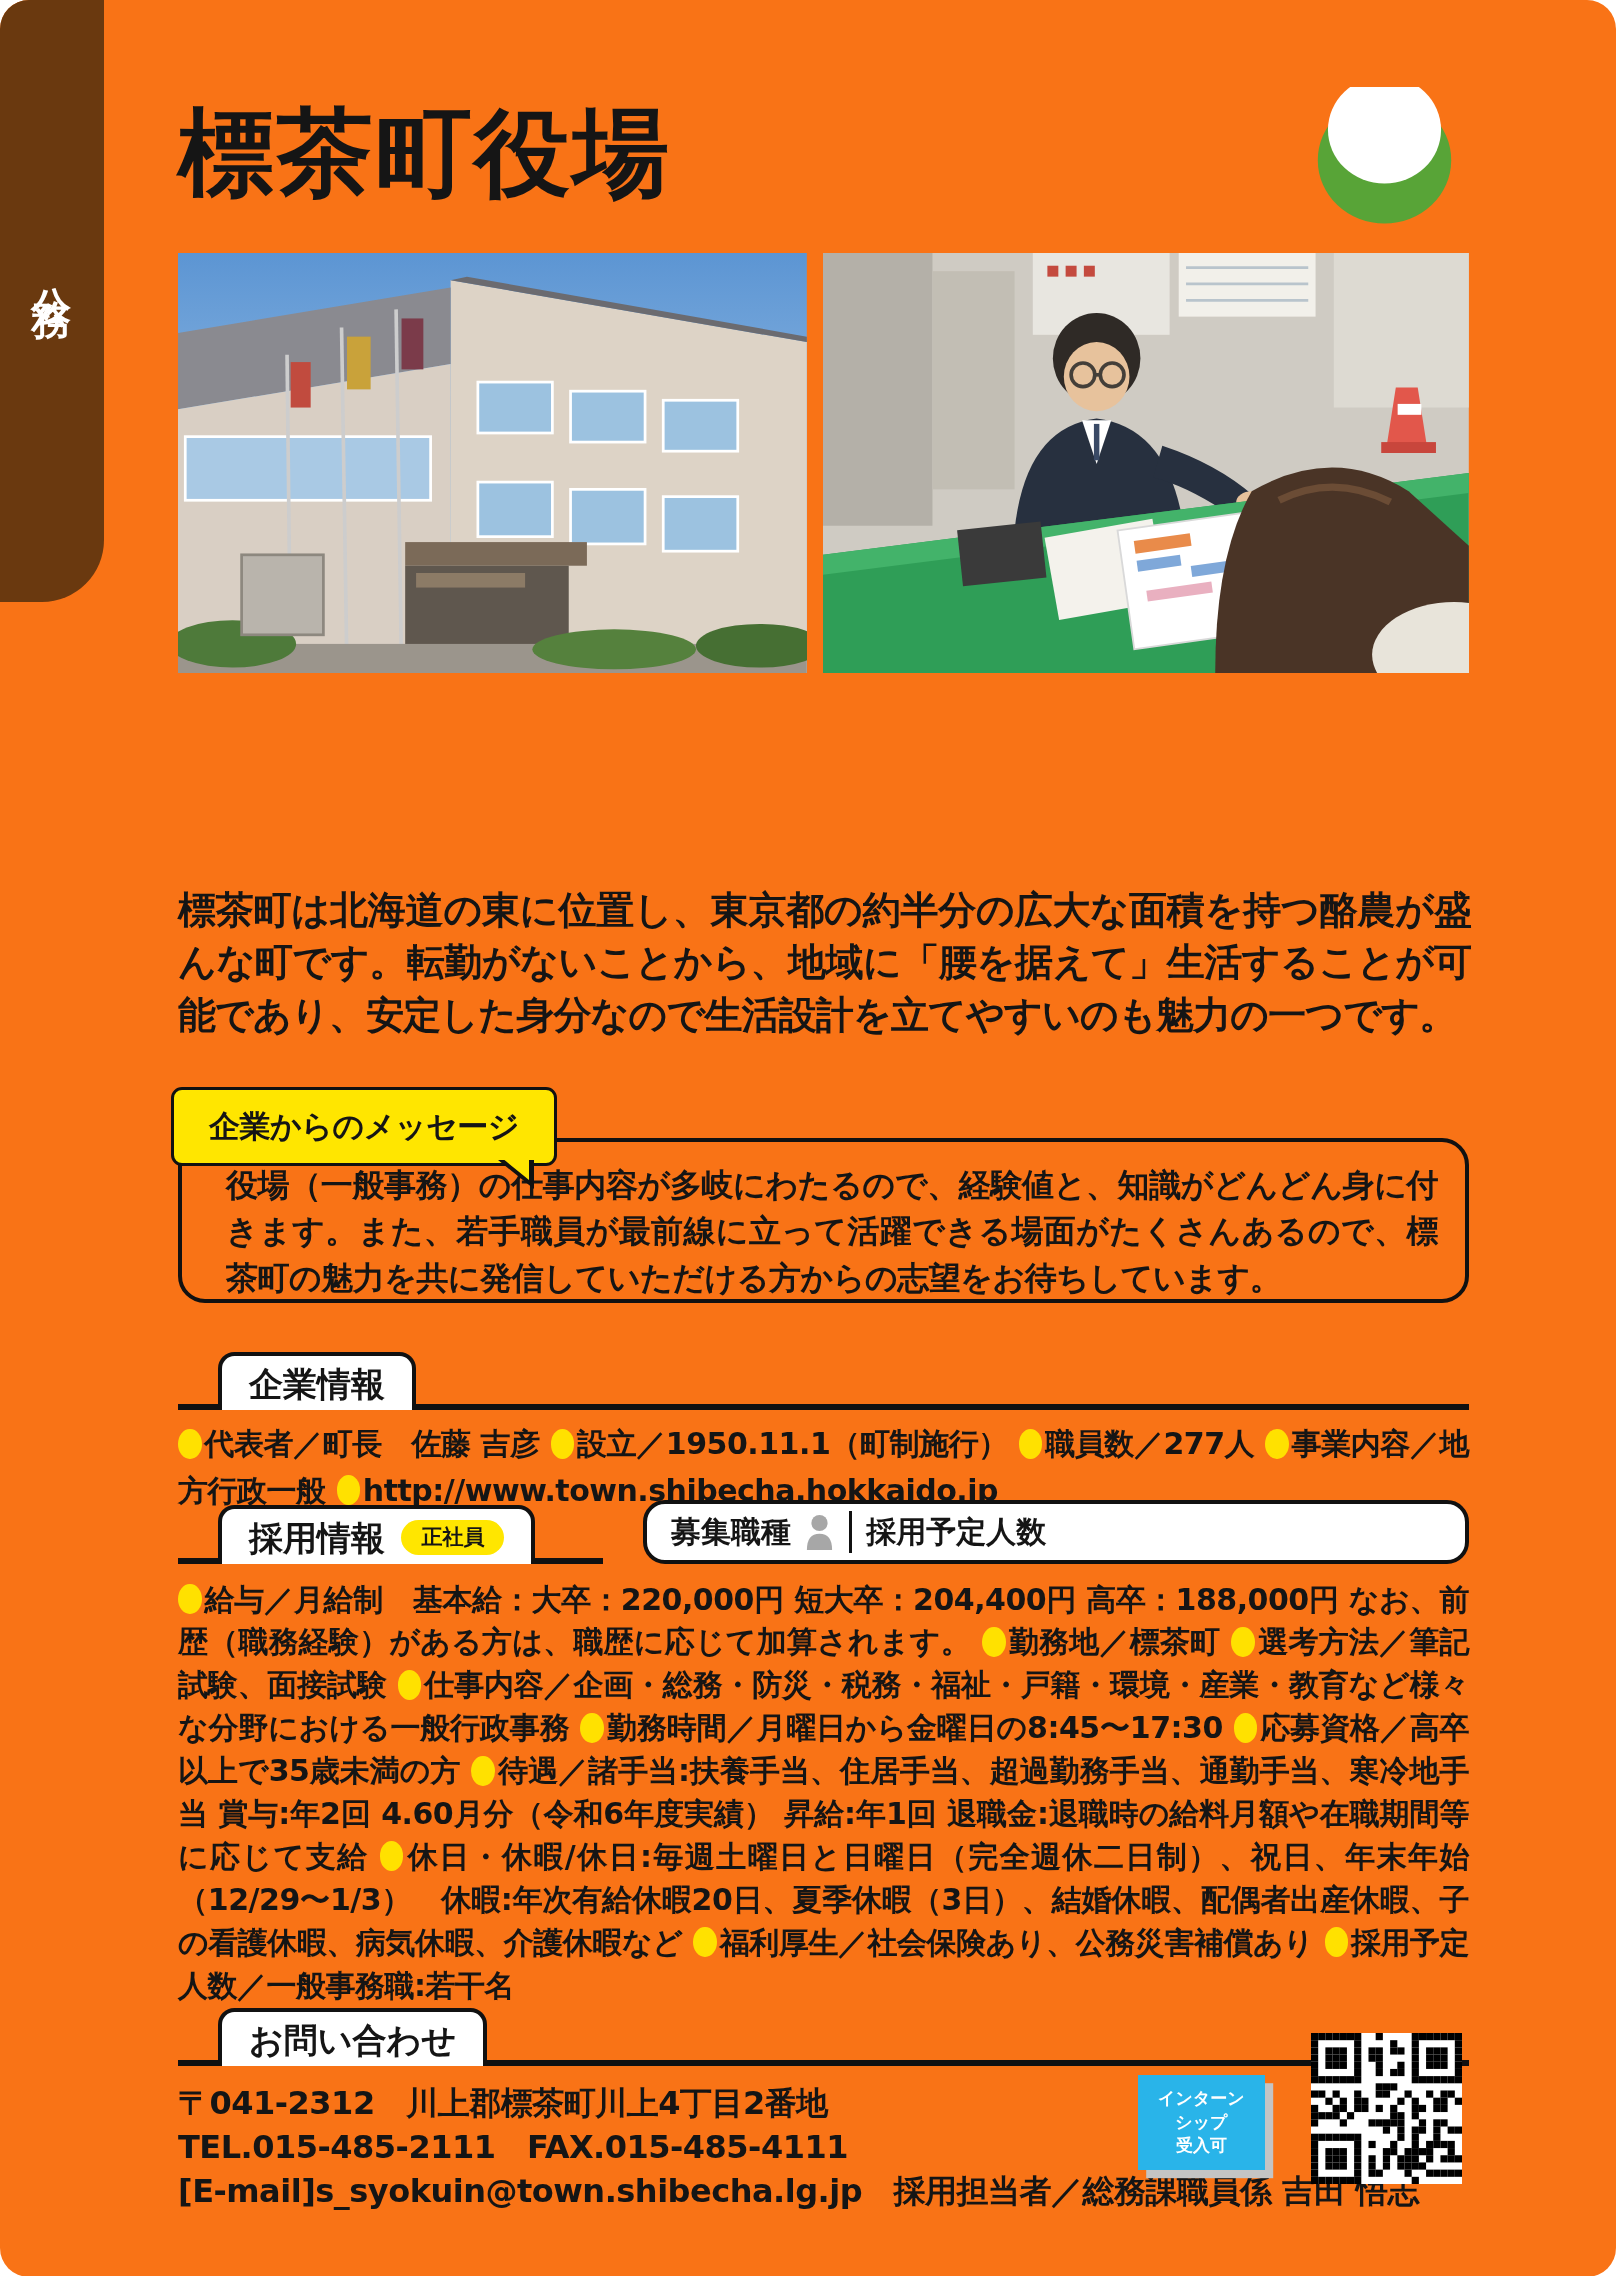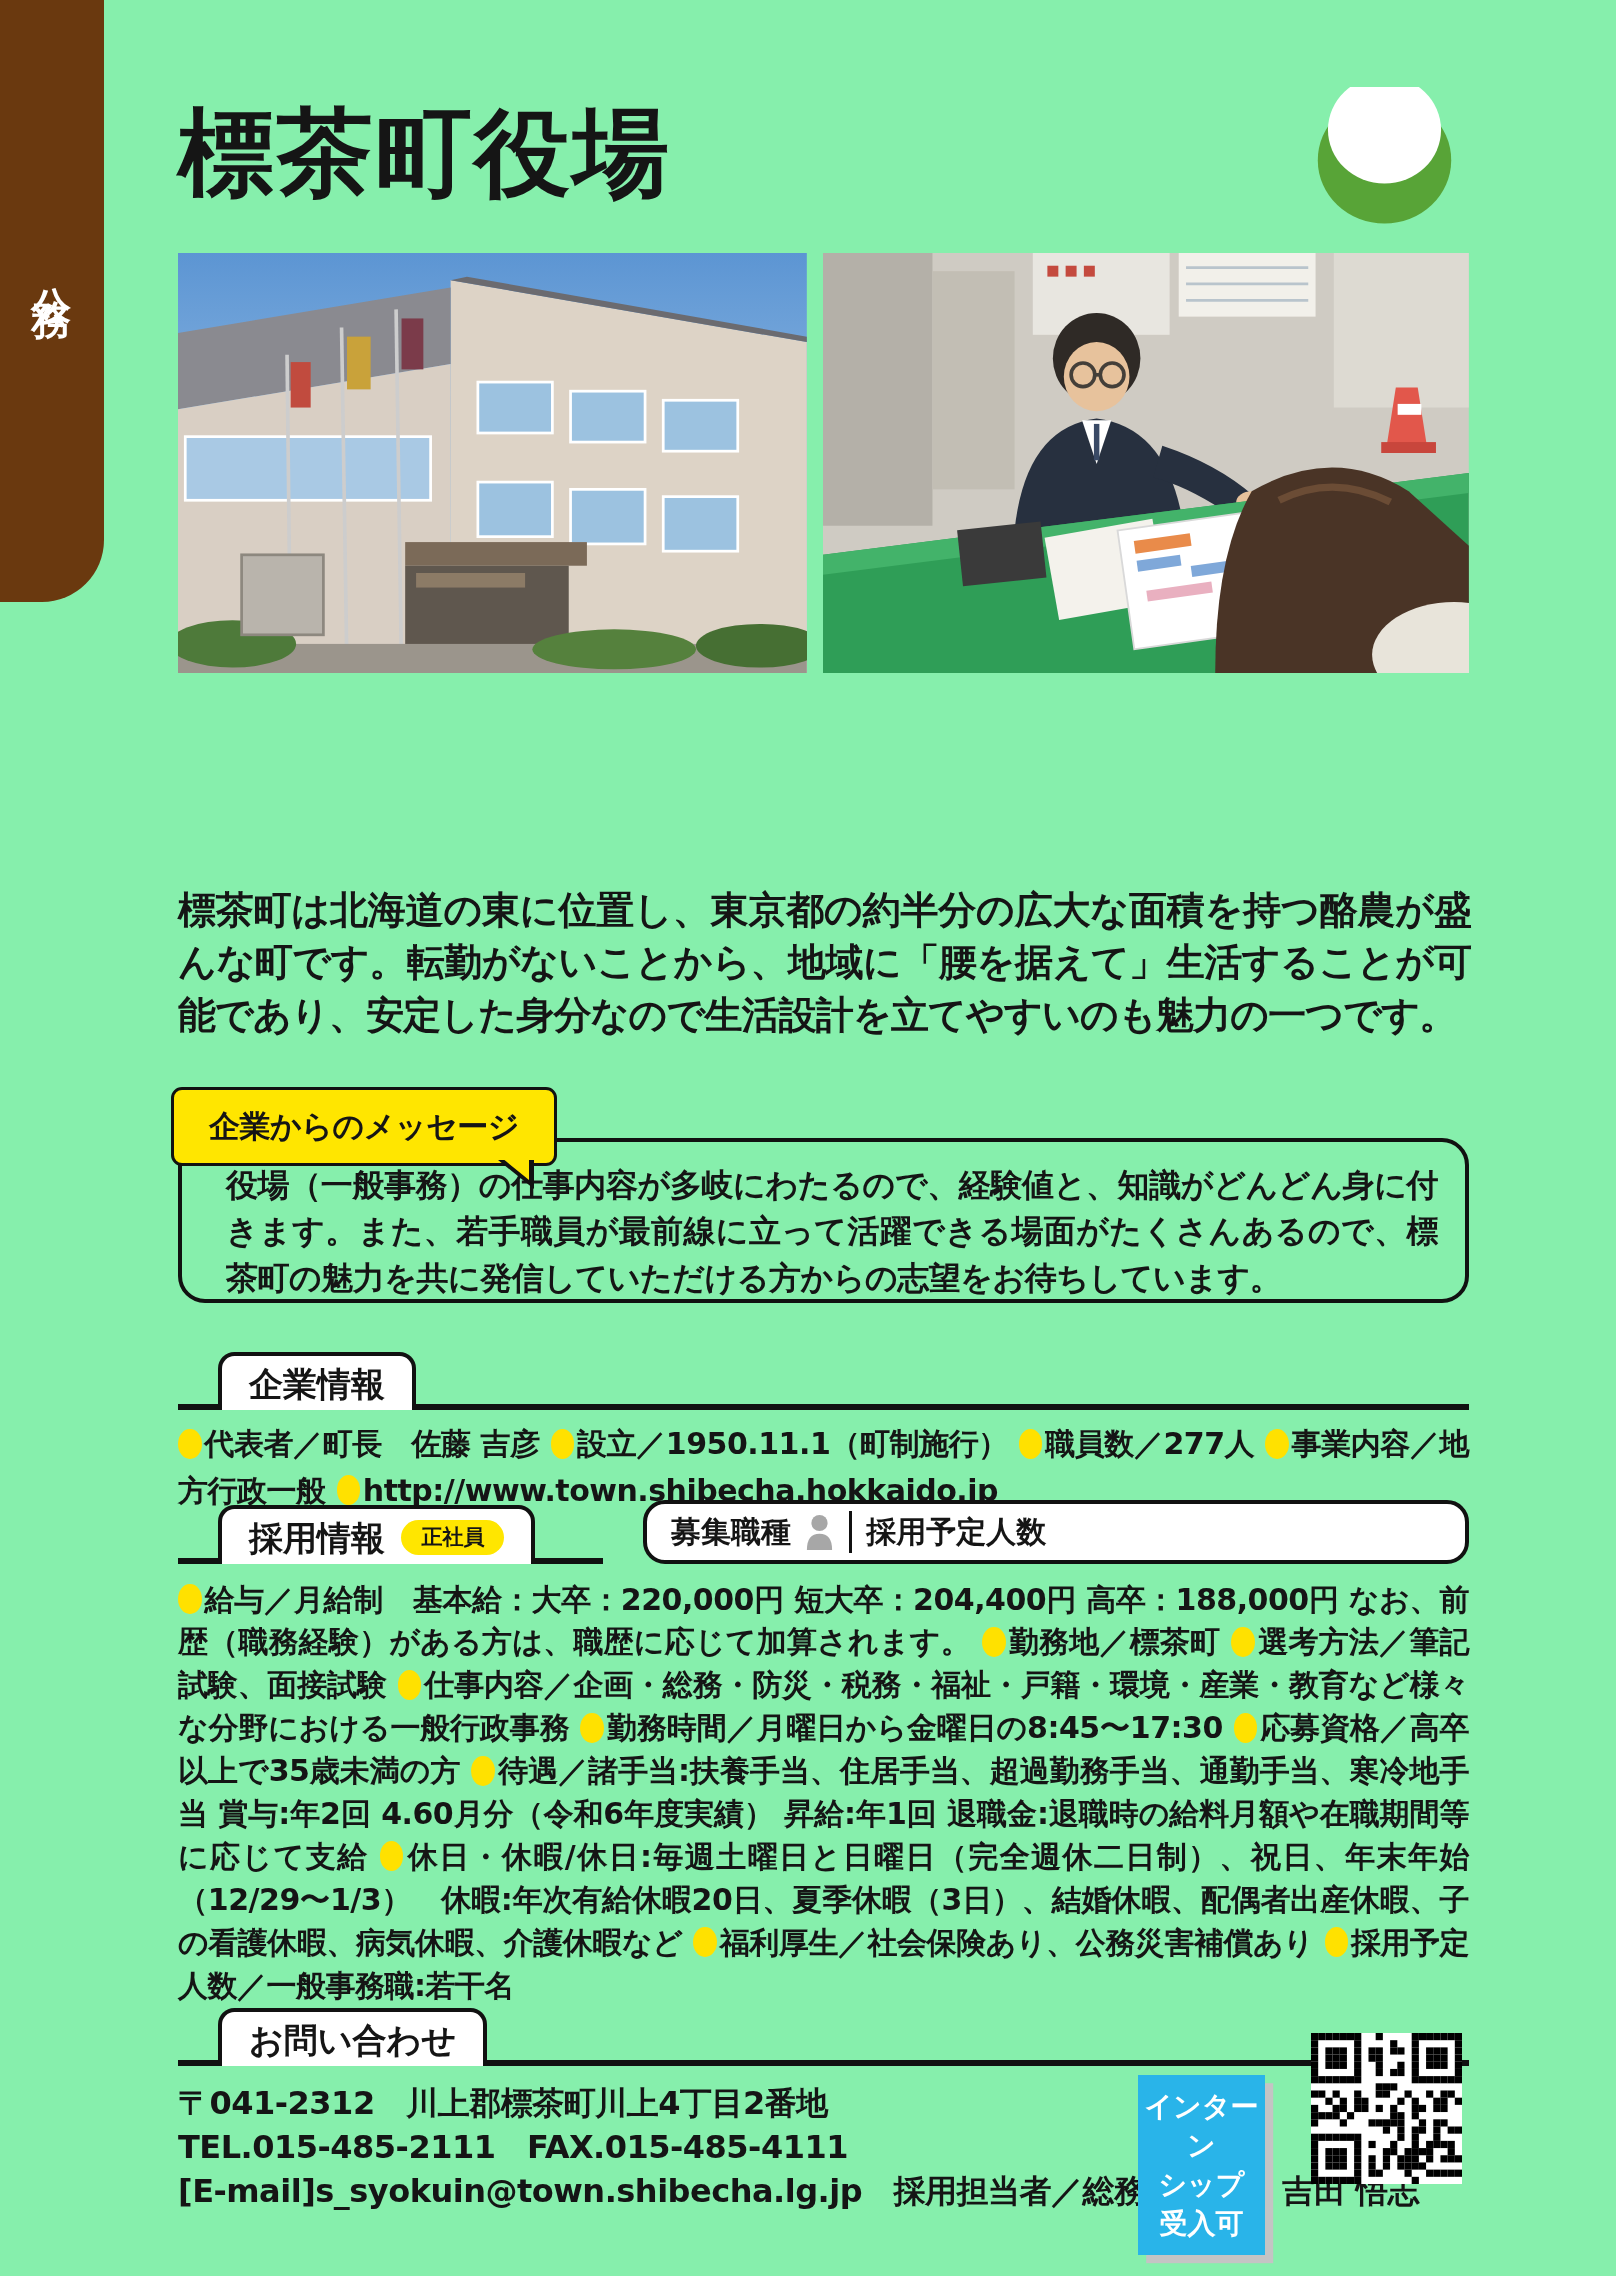--- a/index.html
+++ b/index.html
@@ -1,17 +1,17 @@
 <!DOCTYPE html>
 <html style="font-size:14.5px"><head>
 <meta charset="utf-8">
 <style>
   html,body{margin:0;padding:0;background:#fff;}
-  .page{position:relative;width:1616px;height:2277px;background:#86efac;overflow:hidden;
-        font-family:"DejaVu Sans","Liberation Sans",sans-serif;color:#151515;}
+  .page{position:relative;width:1616px;height:2277px;background:#f97316;overflow:hidden;
+        font-family:"DejaVu Sans","Liberation Sans",sans-serif;color:#151515;border-radius:29px;}
 
   
   .sidebar{position:absolute;left:0;top:0;width:104px;height:602px;background:#6a390f;border-radius:0 0 62px 0;}
   .sidebar-label{position:absolute;top:256px;left:50%;transform:translateX(-50%);
         writing-mode:vertical-rl;color:#fff;font-size:40px;font-weight:700;letter-spacing:12.7px;}
 
   
   .page-title{position:absolute;left:178px;top:105px;font-size:96px;font-weight:800;line-height:1;letter-spacing:2.7px;}
   .crest{position:absolute;left:1312px;top:87px;width:145px;height:138px;}
 
@@ -59,21 +59,21 @@
   .person-icon{width:29px;height:36px;flex:none;}
   .vdivider{width:2.7px;height:42px;background:#111;flex:none;}
   .position-value{font-size:30px;font-weight:800;white-space:nowrap;}
   .recruit-flow{margin-top:14.5px;font-size:30px;font-weight:600;line-height:1.43;text-align:justify;letter-spacing:-0.5px;}
 
   
   .contact{top:2000px;height:255px;}
   .contact-lines{margin-top:16.4px;font-size:32px;font-weight:600;line-height:1.37;letter-spacing:-0.5px;}
   .contact-lines p{margin:0;}
   .internship-badge{position:absolute;right:204px;top:75px;width:120px;padding:11.8px 3.6px;background:#29b4e9;color:#fff;
-        font-size:28px;font-weight:800;line-height:1.4;text-align:center;box-shadow:8.2px 8.2px 0 #c4c4c4;}
+        font-size:17px;font-weight:800;line-height:1.4;text-align:center;box-shadow:8.2px 8.2px 0 #c4c4c4;}
   .qr{position:absolute;right:7.3px;top:33px;width:151px;height:151px;background:#fff;}
   .qr svg{display:block;fill:#000;}
 </style>
 </head>
 <body>
 
 <div class="page">
 
   <div class="sidebar">
     <div class="sidebar-label">公務</div>

